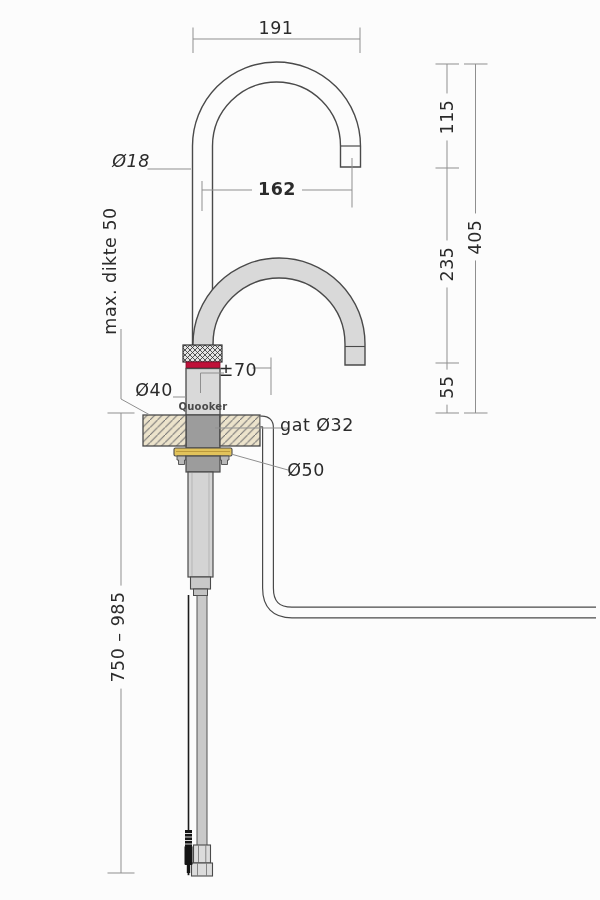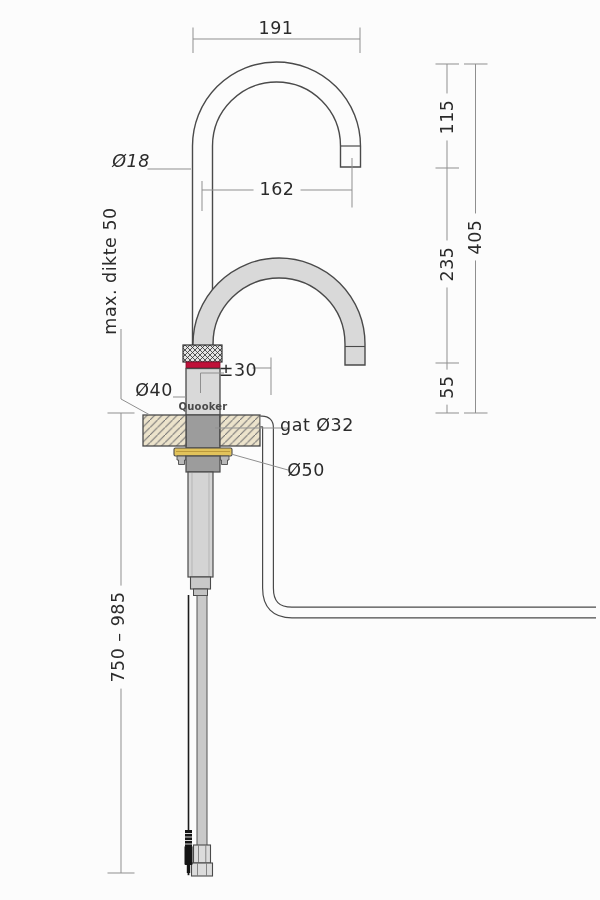--- a/index.html
+++ b/index.html
@@ -106,27 +106,27 @@
 
     <path d="M147.5,169 H191"></path>
     <path d="M200.5,393 V373 H224 M252.5,368 H271 M271,357.5 V395"></path>
     <path d="M173,397 H186"></path>
     <path d="M215,428 H288"></path>
     <path d="M231,454 L288,470"></path>
   </g>
 </svg>
 
 <div class="lbl" style="left:276px;top:29px;">191</div>
-<div class="lbl bg" style="left:277px;top:190px;">162</div>
+<div class="lbl bg" style="left:277px;top:190px;font-weight:bold;">162</div>
 <div class="lbl v bg" style="left:448px;top:117px;">115</div>
 <div class="lbl v bg" style="left:448px;top:264px;">235</div>
 <div class="lbl v bg" style="left:448px;top:387px;">55</div>
 <div class="lbl v bg" style="left:476px;top:237px;">405</div>
 <div class="lbl" style="left:131px;top:162px;font-style:italic;">Ø18</div>
 <div class="lbl v" style="left:111px;top:271px;">max. dikte 50</div>
 <div class="lbl v bg" style="left:119px;top:637px;">750 – 985</div>
-<div class="lbl" style="left:238px;top:371px;">±30</div>
+<div class="lbl" style="left:238px;top:371px;">±70</div>
 <div class="lbl" style="left:154px;top:391px;">Ø40</div>
 <div class="lbl" style="left:317px;top:426px;">gat Ø32</div>
 <div class="lbl" style="left:306px;top:471px;">Ø50</div>
 <div class="lbl logo" style="left:203px;top:407px;">Quooker</div>
 
 </div>
 
 </body></html>

